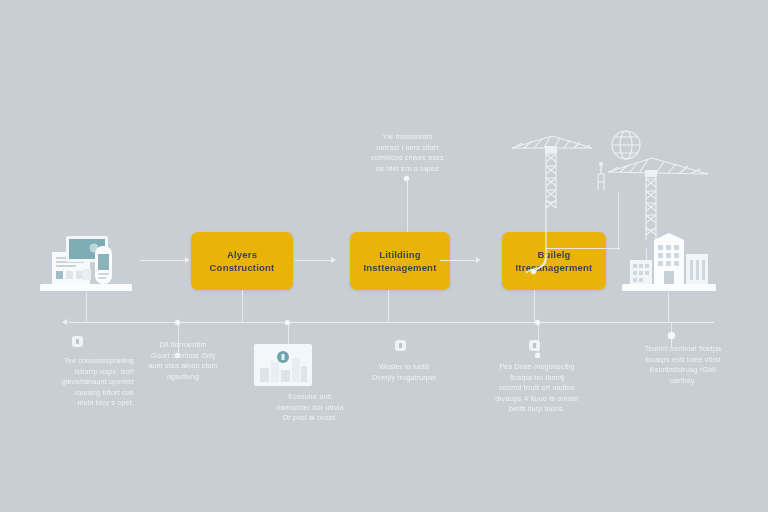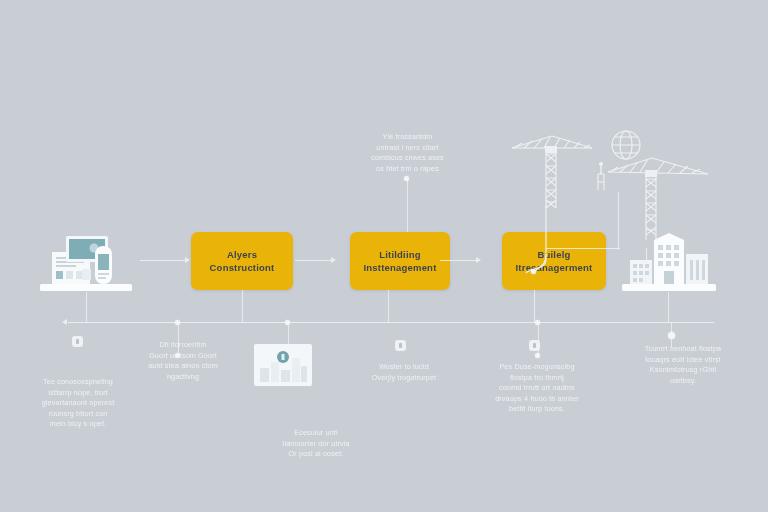--- a/index.html
+++ b/index.html
@@ -293,44 +293,44 @@
   <div class="vline" style="left:287.5px; top:322px; height:32px;"></div>
   <div class="dot sm" style="left:285px; top:353px;"></div>
 
   <div class="vline" style="left:537.5px; top:322px; height:32px;"></div>
   <div class="dot sm" style="left:535px; top:353px;"></div>
 
   <div class="vline" style="left:671px; top:322px; height:26px;"></div>
   <div class="dot" style="left:668px; top:332px;"></div>
 
   <div class="marker" style="left:72px; top:336px;"></div>
-  <div class="ptext" style="left:22px; top:377px; width:112px;">Tee conosoxspneling
+  <div class="ptext" style="left:22px; top:356px; width:112px;text-align:right;">Tee conosoxspneling
 Isttarrp nope, ttort
 glevartanaont operest
 rounsrg bttort con
 meln bicy s opet.</div>
 
   <div class="ptext" style="left:127px; top:340px; width:112px;">Dfi  itorroeritim
-Goort  unitsoln Goort
+Goort  oenhoat Gotj
 aunt  stea alnon ctom
 ngactlvng</div>
 
   <div style="position:absolute; left:254px; top:344px;">
     <svg width="58" height="42" viewBox="0 0 58 42">
       <rect x="0" y="0" width="58" height="42" rx="2" fill="#f4f7fa"></rect>
       <circle cx="29" cy="13" r="6" fill="#6fa3ae"></circle>
       <rect x="27.5" y="10" width="3" height="6" fill="#e8eff1"></rect>
       <rect x="6" y="24" width="9" height="14" fill="#dde5ea"></rect>
       <rect x="17" y="18" width="8" height="20" fill="#e8eef2"></rect>
       <rect x="27" y="26" width="9" height="12" fill="#dde5ea"></rect>
       <rect x="38" y="14" width="8" height="24" fill="#e8eef2"></rect>
       <rect x="47" y="22" width="6" height="16" fill="#dde5ea"></rect>
     </svg>
   </div>
-  <div class="ptext" style="left:254px; top:392px; width:124px;margin-top:36px;">Ecesulur untl
+  <div class="ptext" style="left:248px; top:392px; width:124px;">Ecesulur untl
 Ilamoorter dor  utrvia
 Or  posl al ooset.</div>
 
   <div class="marker" style="left:395px; top:340px;"></div>
   <div class="ptext" style="left:348px; top:362px; width:112px;">Wuster to luctd
 Overjly trogatrurpet</div>
 
   <div class="marker" style="left:529px; top:340px;"></div>
   <div class="ptext" style="left:476px; top:362px; width:122px;">Pes  Duse-mogunscibg
 flostpa tro  thmrtj

